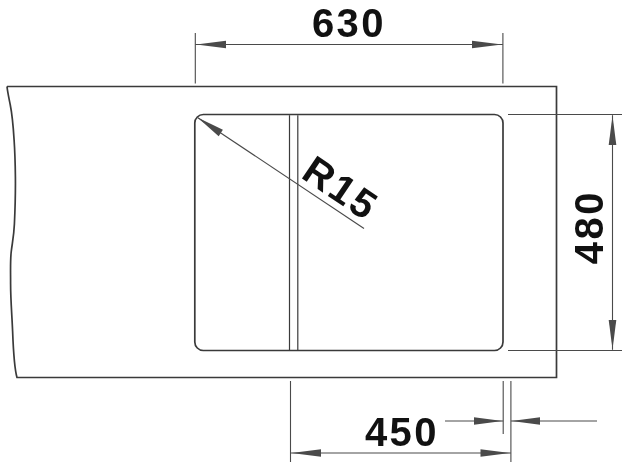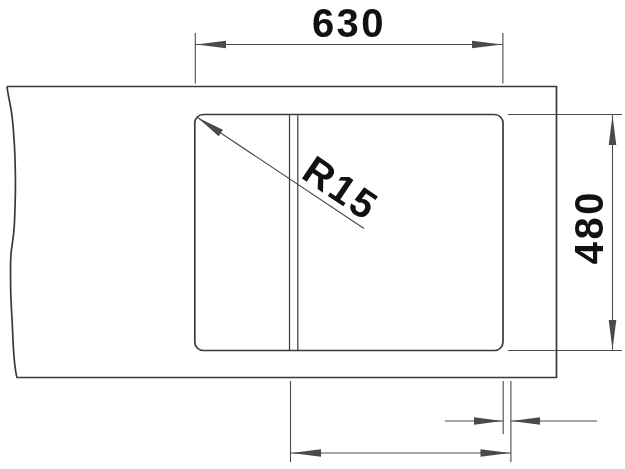--- a/index.html
+++ b/index.html
@@ -78,16 +78,17 @@
     <polygon class="arrow" points="511.5,421 540,417.3 540,424.7"></polygon>
 
     <line class="dim" x1="197.5" y1="117.5" x2="364" y2="228.5"></line>
     <polygon class="arrow" points="197.5,117.5 222.9,129.8 218.7,136.2"></polygon>
   </svg>
 
   <div class="dim-label" style="left:349px;top:23px;">630</div>
 
   <div class="dim-label rot-ccw" style="left:589px;top:227px;">480</div>
 
+  <div class="dim-label" style="left:402px;top:432px;">450</div>
 
 
   <div class="dim-label rot-leader" style="left:341px;top:188px;">R15</div>
 </div>
 
 </body></html>

